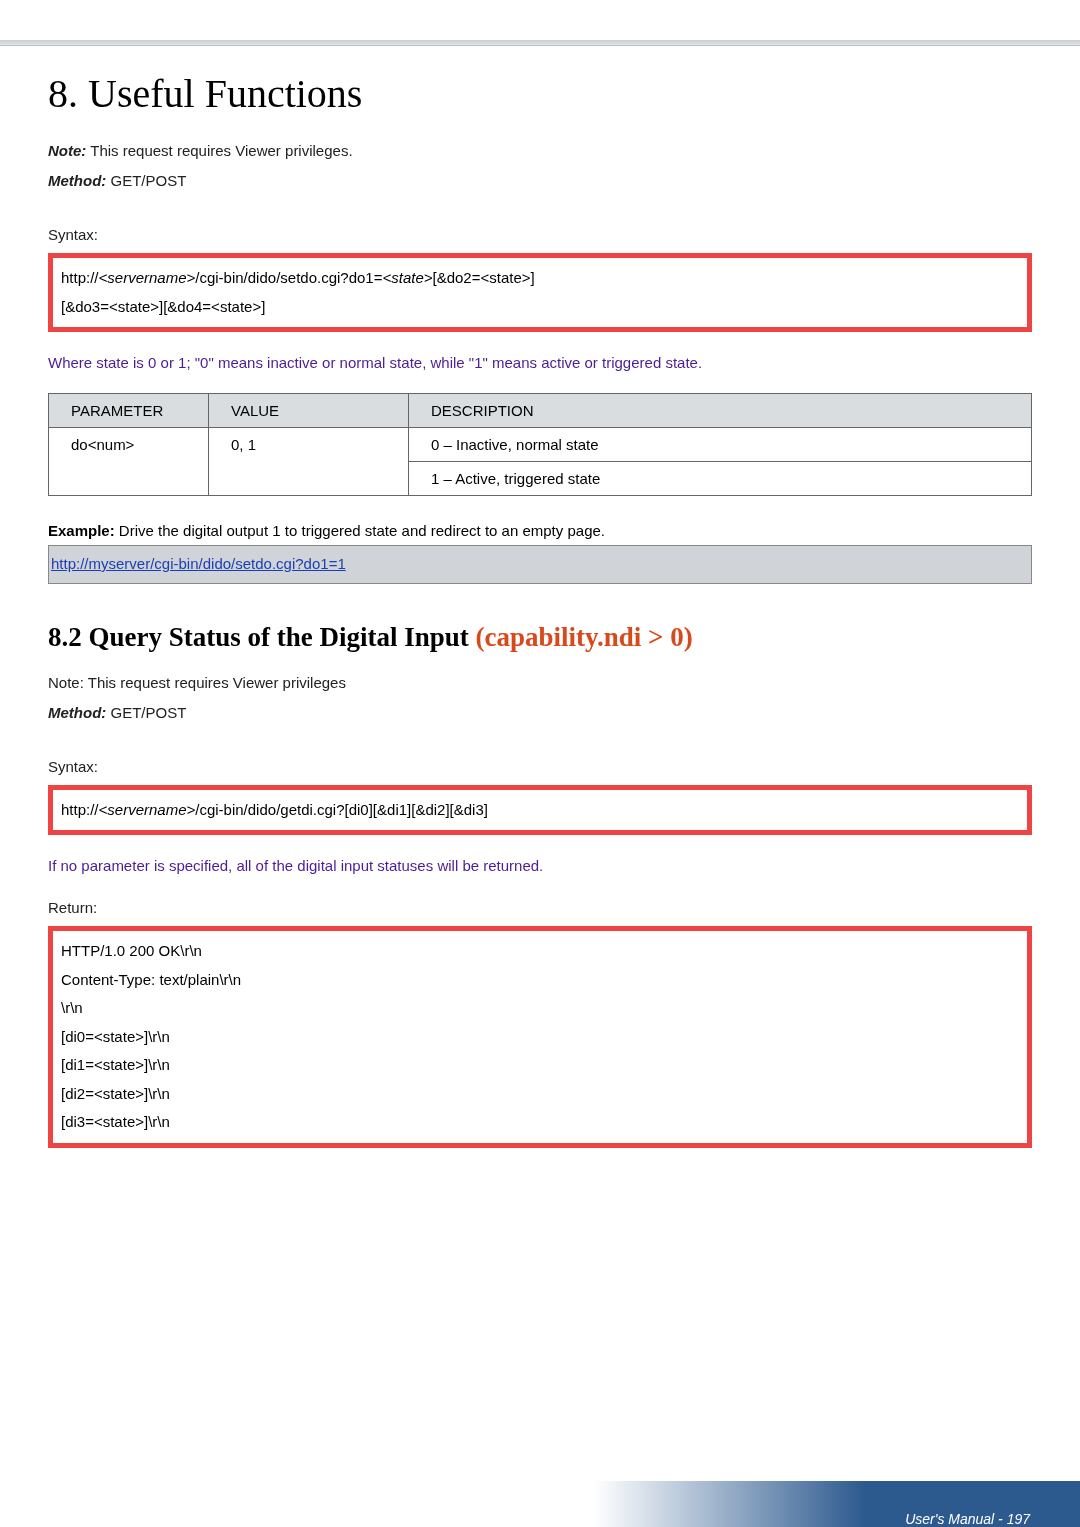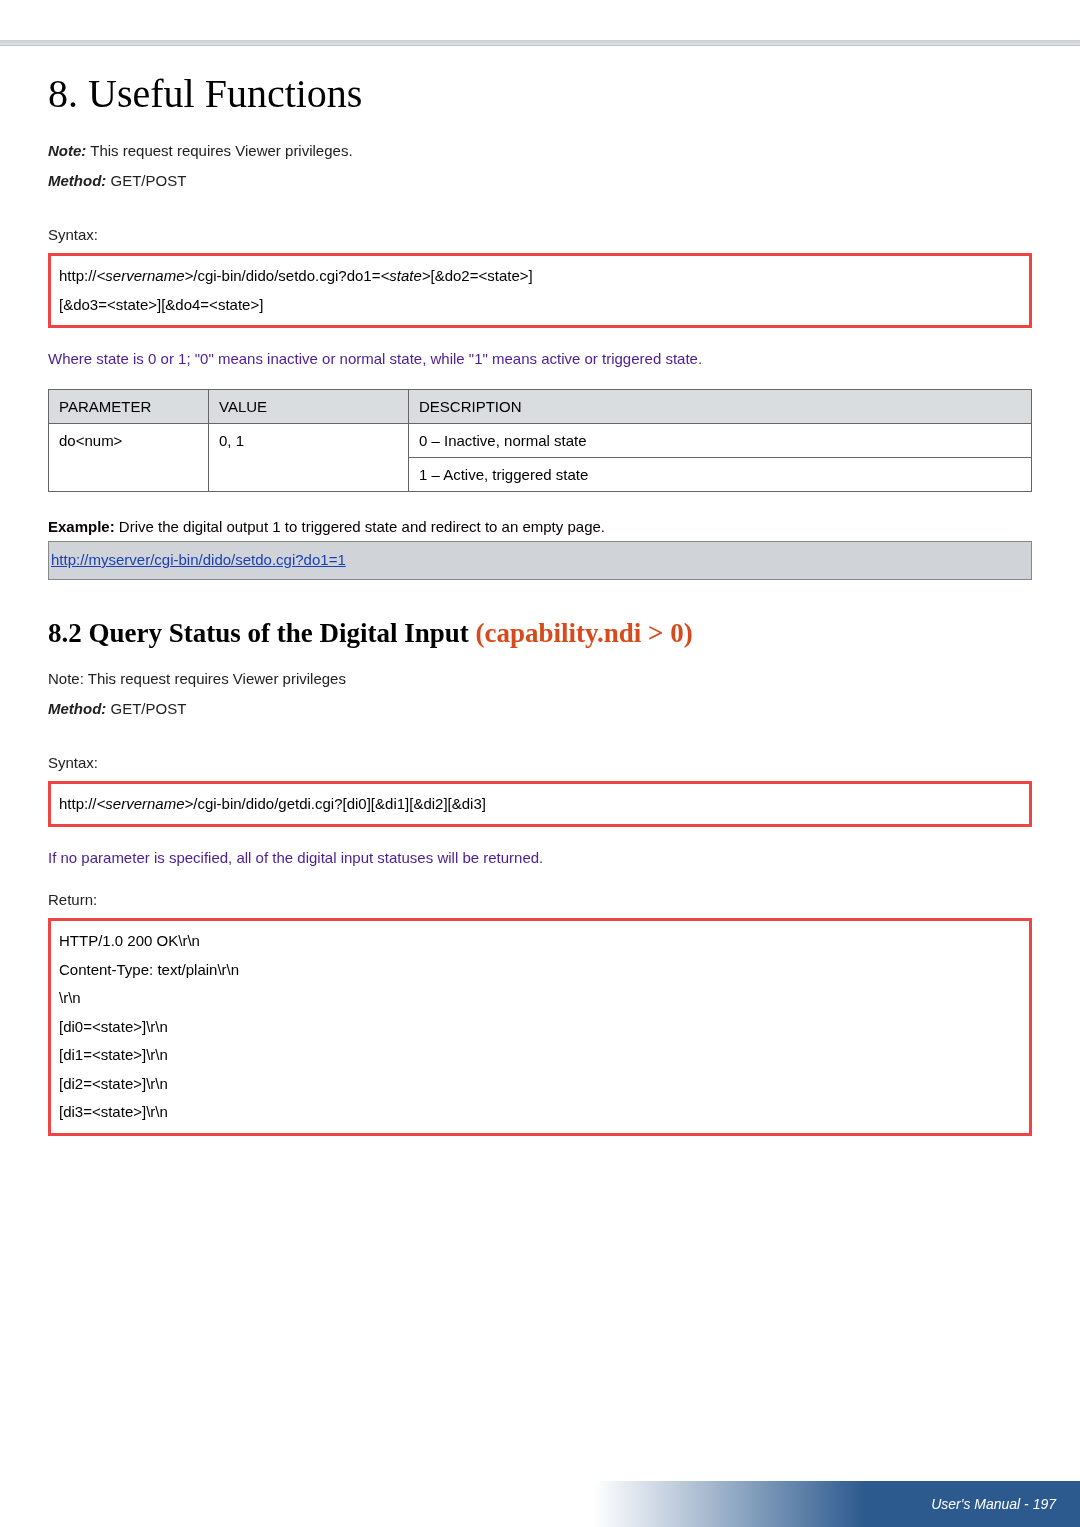--- a/index.html
+++ b/index.html
@@ -68,42 +68,42 @@
     color: #d84a1b;
   }
   .body-text {
     font-size: 15px;
     color: #222;
     margin-bottom: 6px;
     line-height: 1.6;
   }
   .body-text b { font-weight: bold; font-style: italic; }
   .syntax-box, .return-box, .example-box {
-    border: 3px solid #ef4444;
+    border: 5px solid #ef4444;
     margin: 6px 0 18px 0;
     padding: 6px 8px;
     font-size: 15px;
     line-height: 1.9;
     background: #fff;
   }
   .syntax-box .ital, .return-box .ital { font-style: italic; }
   .desc-text {
     font-size: 15px;
     color: #4c1d95;
     margin: 22px 0 22px 0;
   }
   table.param {
     width: 100%;
     border-collapse: collapse;
     margin-bottom: 26px;
     font-size: 15px;
   }
   table.param th, table.param td {
     border: 1px solid #666;
-    padding: 8px 10px;
+    padding: 8px 22px;
     text-align: left;
     vertical-align: top;
   }
   table.param th {
     background: #d9dde0;
     font-weight: normal;
   }
   table.param .col-param { width: 160px; }
   table.param .col-value { width: 200px; }
   .example-text {
@@ -121,22 +121,22 @@
     text-decoration: underline;
   }
   .footer-band {
     position: absolute;
     bottom: 0;
     left: 0;
     right: 0;
     height: 46px;
     display: flex;
     justify-content: flex-end;
-    align-items: center;
-    padding-right: 24px;
+    align-items: flex-end;
+    padding-right: 50px;
   }
   .footer-grad {
     position: absolute;
     bottom: 0; left: 0; right: 0;
     height: 46px;
     background: linear-gradient(to right, #ffffff 0%, #ffffff 55%, #2d5a8e 80%, #2d5a8e 100%);
     z-index: 0;
   }
   .footer-text {
     position: relative;

